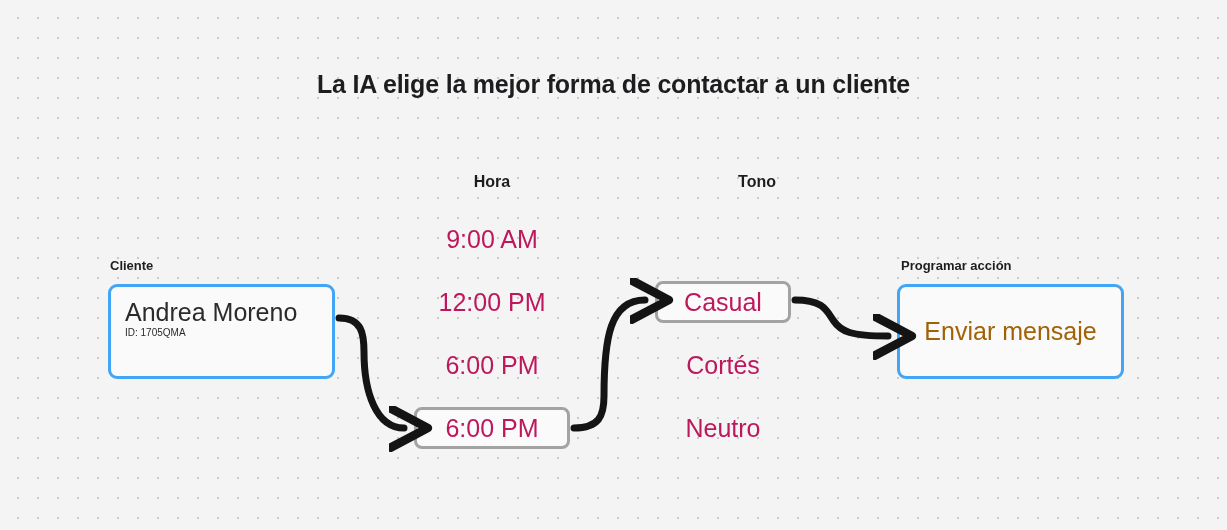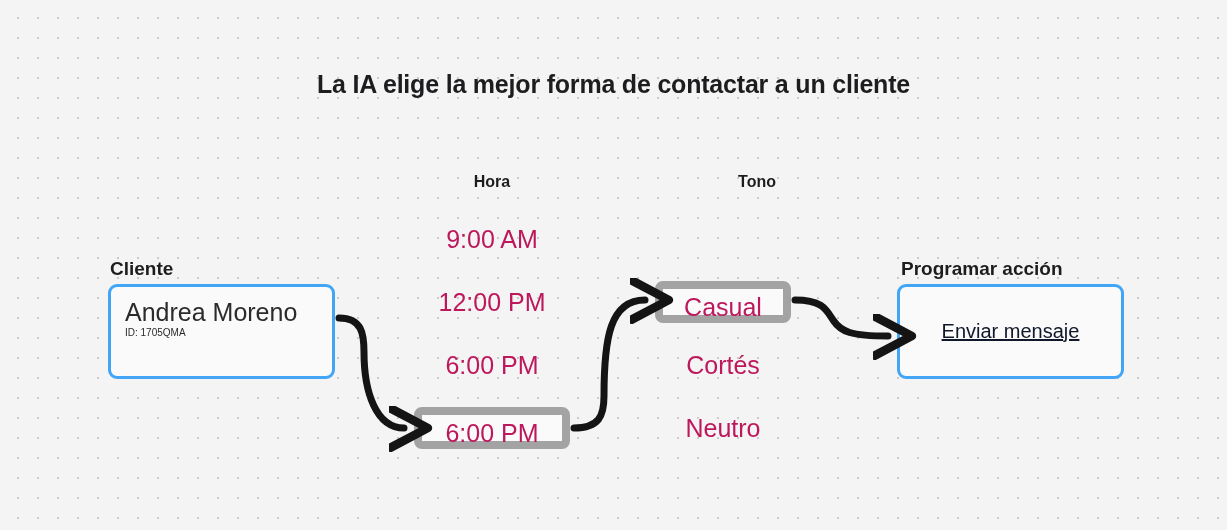--- a/index.html
+++ b/index.html
@@ -32,21 +32,21 @@
     text-align: center;
     font-size: 25px;
     font-weight: bold;
     color: #1d1d1f;
     letter-spacing: -0.2px;
   }
 
   
   .caption {
     position: absolute;
-    font-size: 19px;
+    font-size: 13px;
     font-weight: bold;
     color: #1d1d1f;
   }
 
   
   .col-header {
     position: absolute;
     font-size: 16px;
     font-weight: bold;
     color: #1d1d1f;
@@ -82,39 +82,38 @@
   #action-card {
     left: 897px;
     top: 284px;
     width: 227px;
     height: 95px;
     display: flex;
     align-items: center;
     justify-content: center;
   }
   .action-text {
-    font-size: 20px;
-    color: #0f172a;
+    font-size: 25px;
+    color: #a16207;
     white-space: nowrap;
-    text-decoration: underline;
   }
 
   
   .option {
     position: absolute;
     font-size: 25px;
     color: #be185d;
     white-space: nowrap;
     text-align: center;
     box-sizing: border-box;
     line-height: 38px;
     height: 38px;
   }
   .option.selected {
-    border: 8px solid #a3a3a3;
+    border: 3px solid #a3a3a3;
     border-radius: 8px;
     background: #fafafa;
     line-height: 36px;
     height: 42px;
   }
 
   
   #arrows {
     position: absolute;
     left: 0;

